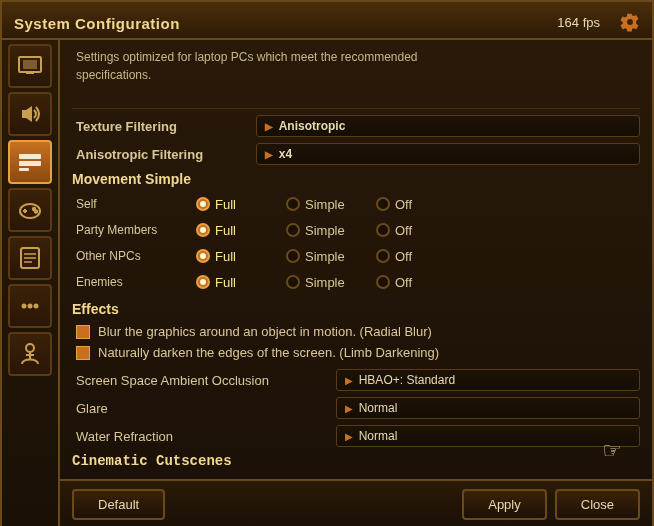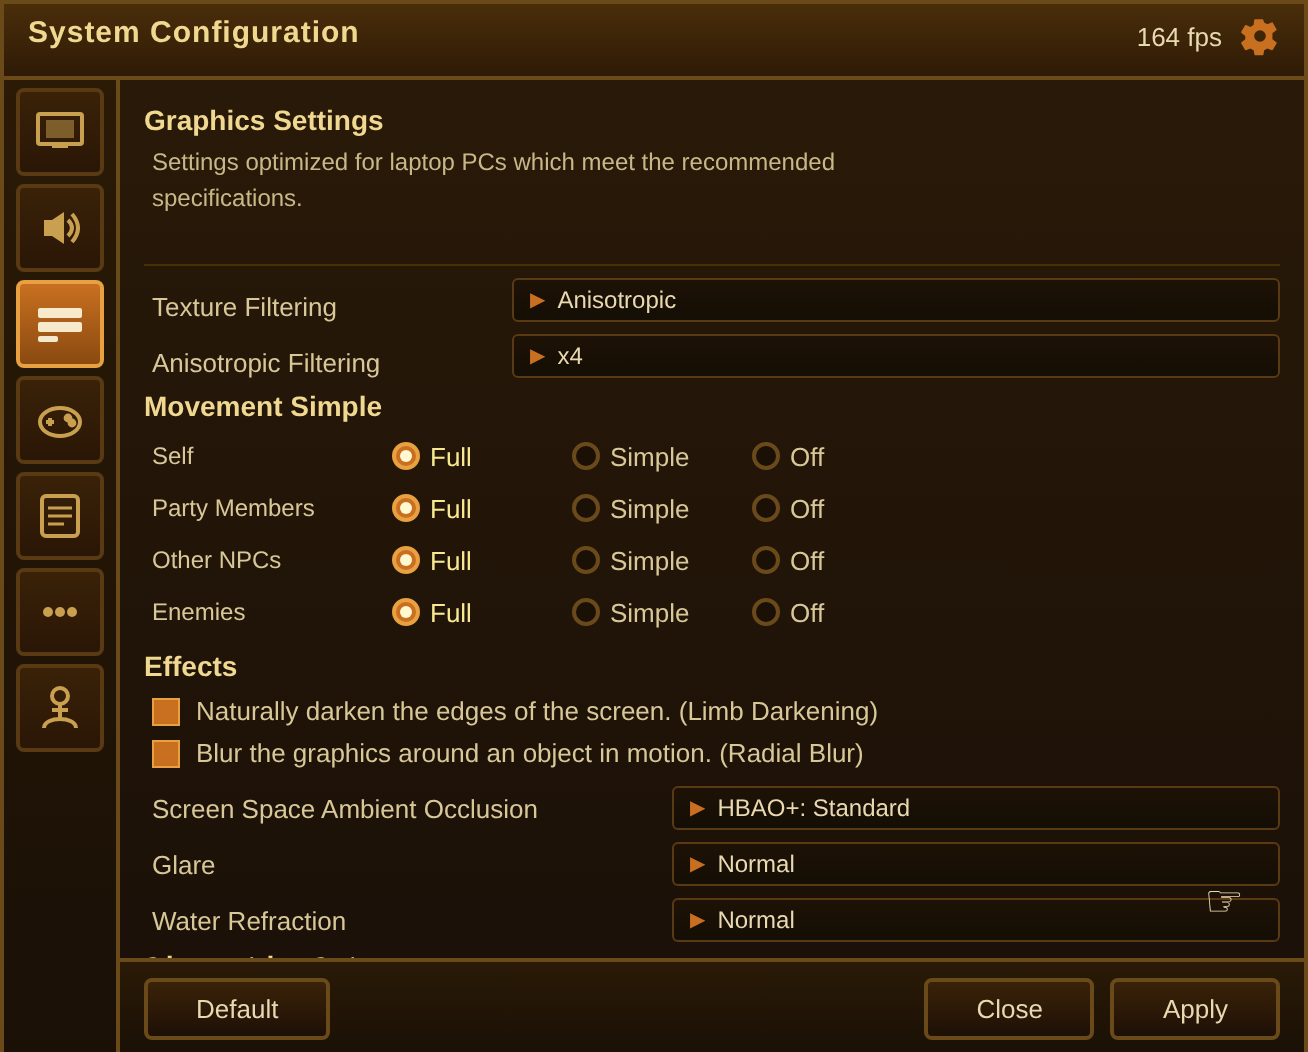--- a/index.html
+++ b/index.html
@@ -19,38 +19,38 @@
       background: linear-gradient(180deg, #2a1a08 0%, #1a1008 100%);
       border: 2px solid #6b4a1a;
       position: relative;
     }
 
     .title-bar {
       background: linear-gradient(180deg, #4a2e0a 0%, #2e1a06 100%);
       border-bottom: 2px solid #6b4a1a;
       padding: 6px 12px;
       display: flex;
-      align-items: flex-start;
+      align-items: flex-end;
       justify-content: space-between;
       height: 38px;
     }
 
     .title-text {
       color: #f0d890;
       font-size: 15px;
       font-weight: bold;
       letter-spacing: 0.5px;
     }
 
     .fps-badge {
       color: #e8d9b0;
       font-size: 13px;
       display: flex;
       align-items: center;
-      gap: 9px;
+      gap: 20px;
     }
 
     .gear-icon-svg {
       width: 20px;
       height: 20px;
     }
 
     .main-layout {
       display: flex;
       height: calc(526px - 38px);
@@ -125,23 +125,24 @@
     .section-desc {
       color: #c8b888;
       font-size: 12px;
       margin-bottom: 24px;
       padding-left: 4px;
       line-height: 1.5;
     }
 
     .dropdown-row {
       display: flex;
-      align-items: flex-end;
+      align-items: center;
       margin-bottom: 6px;
       padding-left: 4px;
+      font-weight: bold;
     }
 
     .dropdown-label {
       width: 180px;
       color: #d8c898;
       font-size: 13px;
     }
 
     .dropdown-btn {
       flex: 1;
@@ -376,21 +377,20 @@
           <path d="M6,24 C6,18 22,18 22,24" fill="none" stroke="#c8a050" stroke-width="2"></path>
           <line x1="14" y1="12" x2="14" y2="20" stroke="#c8a050" stroke-width="2"></line>
           <line x1="10" y1="15" x2="18" y2="15" stroke="#c8a050" stroke-width="2"></line>
         </svg>
       </div>
     </div>
 
     <div class="content-area">
       <div class="content-scroll">
 
-        <div class="section-header">Graphics Settings</div>
         <div class="section-desc">
           <span>Settings optimized for laptop PCs which meet the recommended</span><br>
           <span>specifications.</span>
         </div>
 
         <hr class="divider-line">
 
         <div class="dropdown-row">
           <span class="dropdown-label">Texture Filtering</span>
           <div class="dropdown-btn">
@@ -472,25 +472,25 @@
               <div class="radio-dot empty"></div>
               <span>Off</span>
             </div>
           </div>
         </div>
 
         <div class="effects-section">
           <div class="section-header">Effects</div>
           <div class="checkbox-row">
             <div class="checkbox-sq"></div>
-            <span>Naturally darken the edges of the screen. (Limb Darkening)</span>
+            <span>Blur the graphics around an object in motion. (Radial Blur)</span>
           </div>
           <div class="checkbox-row">
             <div class="checkbox-sq"></div>
-            <span>Blur the graphics around an object in motion. (Radial Blur)</span>
+            <span>Naturally darken the edges of the screen. (Limb Darkening)</span>
           </div>
         </div>
 
         <div class="ssao-row">
           <span class="ssao-label">Screen Space Ambient Occlusion</span>
           <div class="dropdown-btn">
             <span class="dropdown-arrow">▶</span>
             <span>HBAO+: Standard</span>
           </div>
         </div>
@@ -514,21 +514,21 @@
         <div class="cinematic-section">
           <div class="section-header">Cinematic Cutscenes</div>
 
         </div>
 
       </div>
 
       <div class="footer-bar">
         <button class="footer-btn">Default</button>
         <div style="display:flex;gap:8px;">
+          <button class="footer-btn">Apply</button>
           <button class="footer-btn">Close</button>
-          <button class="footer-btn">Apply</button>
         </div>
       </div>
     </div>
   </div>
 
   <div class="cursor-hand">☞</div>
 </div>
 
 </body></html>

